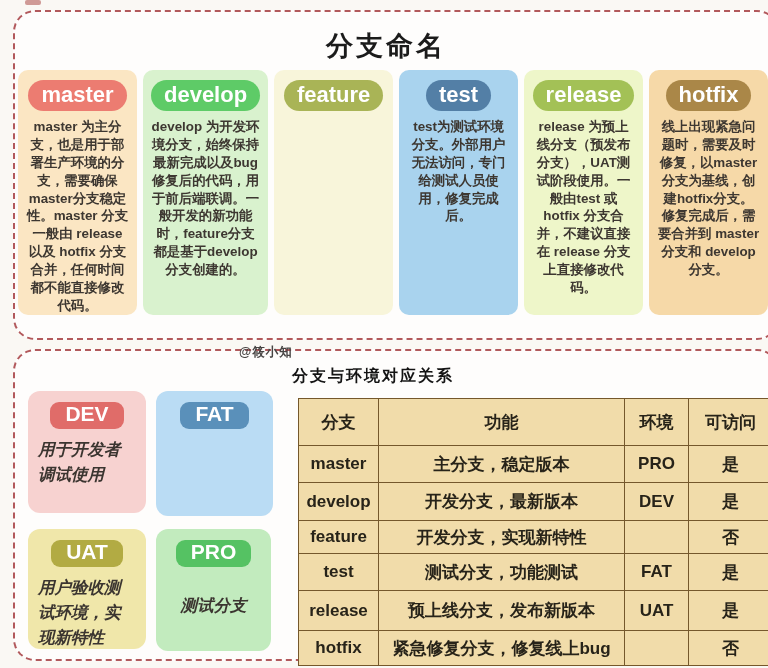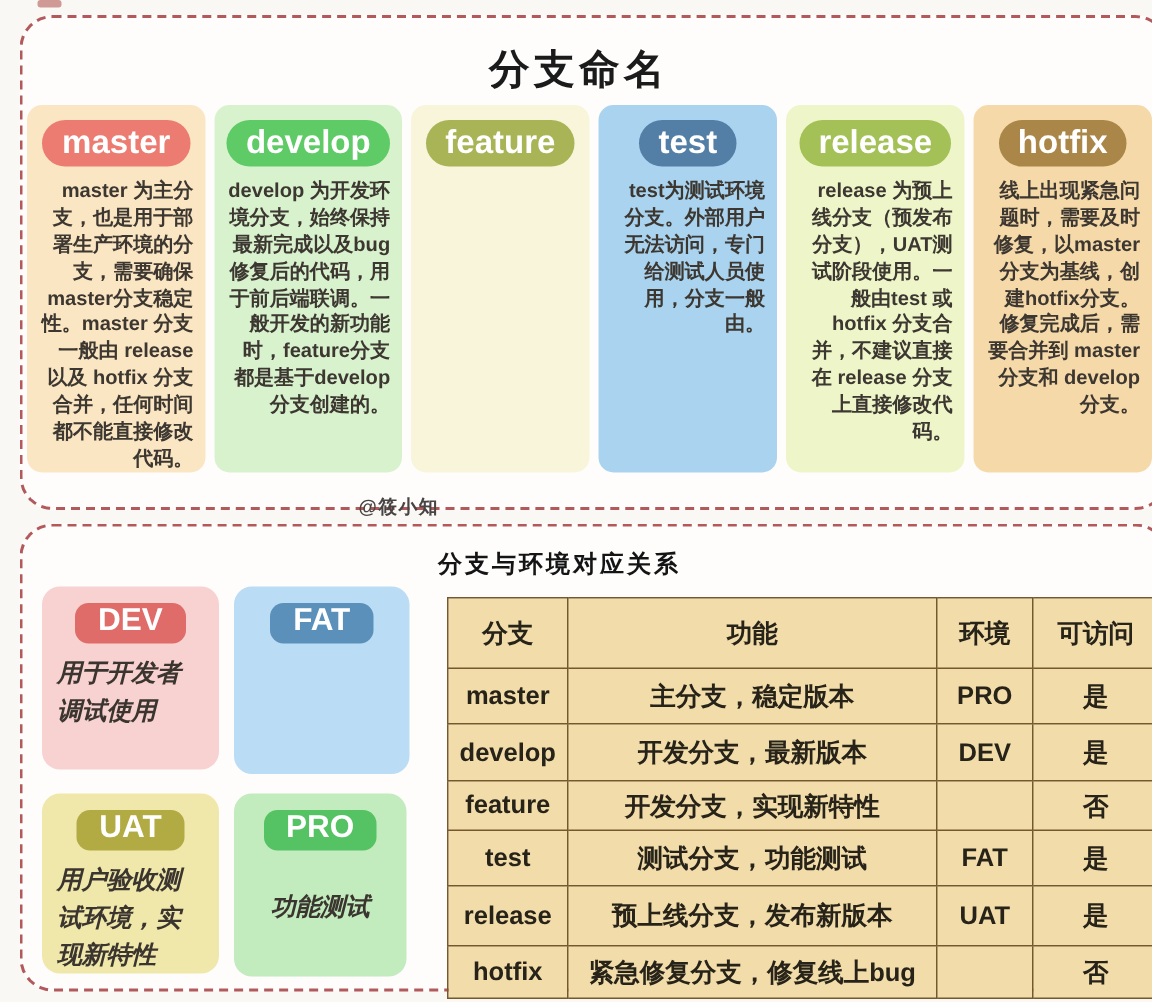--- a/index.html
+++ b/index.html
@@ -21,25 +21,25 @@
     font-size:27px;font-weight:bold;color:#1b1b1b;letter-spacing:3px;
   }
   .cards-row{position:absolute;left:3px;top:58px;width:750px;display:flex;gap:6px;}
   .bcard{flex:1;height:245px;border-radius:10px;padding:10px 8px 8px;box-sizing:border-box;}
   .pill{
     width:fit-content;margin:0 auto 7px;padding:2px 13px 4px;border-radius:17px;
     font-size:22px;font-weight:bold;color:#ffffff;line-height:1.15;white-space:nowrap;
   }
   .bcard-body{
     font-size:13.4px;font-weight:bold;color:#3d3731;line-height:1.33;
-    overflow-wrap:anywhere;text-align:right;
+    overflow-wrap:anywhere;text-align:center;
   }
 
   .watermark{
-    position:absolute;top:330px;left:239px;z-index:5;
+    position:absolute;top:344px;left:239px;z-index:5;
     font-size:12.5px;font-weight:bold;color:#474443;letter-spacing:1px;
   }
 
   .env-title{
     position:absolute;top:15px;left:277px;margin:0;
     font-size:16px;font-weight:bold;color:#141414;letter-spacing:2px;
   }
   .env-card{position:absolute;border-radius:12px;box-sizing:border-box;}
   .env-dev{left:13px;top:40px;width:118px;height:122px;}
   .env-fat{left:141px;top:40px;width:117px;height:125px;}
@@ -93,21 +93,21 @@
         <div class="pill" style="background-color: rgb(94, 203, 103);">develop</div>
         <div class="bcard-body">develop 为开发环境分支，始终保持最新完成以及bug修复后的代码，用于前后端联调。一般开发的新功能时，feature分支都是基于develop分支创建的。</div>
       </div>
 
       <div class="bcard" style="background-color: rgb(248, 245, 218);">
         <div class="pill" style="background-color: rgb(169, 180, 86);">feature</div>
       </div>
 
       <div class="bcard" style="background-color: rgb(169, 211, 238);">
         <div class="pill" style="background-color: rgb(83, 127, 166);">test</div>
-        <div class="bcard-body">test为测试环境分支。外部用户无法访问，专门给测试人员使用，分支一般由。</div>
+        <div class="bcard-body">test为测试环境分支。外部用户无法访问，专门给测试人员使用，修复完成后。</div>
       </div>
 
       <div class="bcard" style="background-color: rgb(238, 246, 201);">
         <div class="pill" style="background-color: rgb(163, 193, 86);">release</div>
         <div class="bcard-body">release 为预上线分支（预发布分支），UAT测试阶段使用。一般由test 或 hotfix 分支合并，不建议直接在 release 分支上直接修改代码。</div>
       </div>
 
       <div class="bcard" style="background-color: rgb(246, 217, 168);">
         <div class="pill" style="background-color: rgb(170, 135, 72);">hotfix</div>
         <div class="bcard-body">线上出现紧急问题时，需要及时修复，以master分支为基线，创建hotfix分支。修复完成后，需要合并到 master 分支和 develop 分支。</div>
@@ -130,21 +130,21 @@
       <div class="env-pill" style="background-color: rgb(90, 144, 186);">FAT</div>
     </div>
 
     <div class="env-card env-uat" style="background-color: rgb(240, 231, 170);">
       <div class="env-pill" style="background-color: rgb(178, 171, 67);">UAT</div>
       <div class="env-body">用户验收测试环境，实现新特性</div>
     </div>
 
     <div class="env-card env-pro" style="background-color: rgb(194, 235, 190);">
       <div class="env-pill" style="background-color: rgb(85, 194, 99);">PRO</div>
-      <div class="env-body">功能测试</div>
+      <div class="env-body">测试分支</div>
     </div>
 
     <table class="env-table">
       <colgroup>
           <col style="width:80px">
           <col style="width:246px">
           <col style="width:64px">
           <col style="width:84px">
         </colgroup>
       <tbody>

